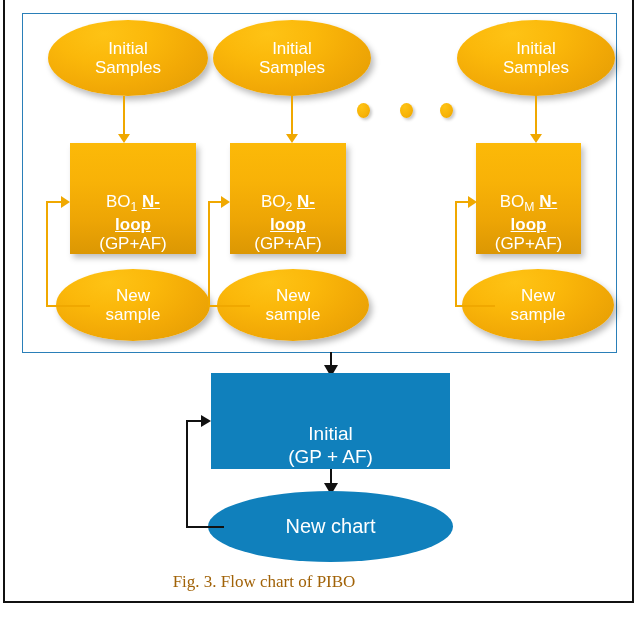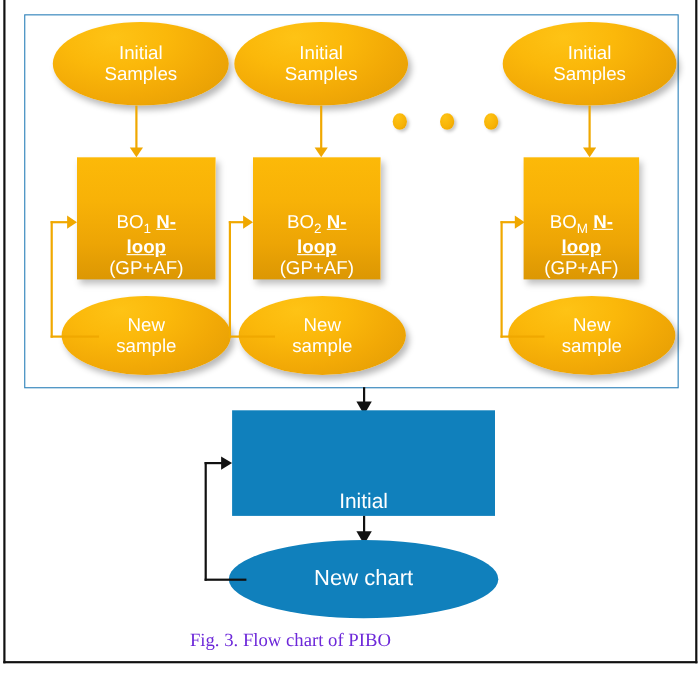--- a/index.html
+++ b/index.html
@@ -142,21 +142,21 @@
 
   
   .caption {
     position: absolute;
     left: 0;
     top: 572px;
     width: 528px;
     text-align: center;
     font-family: "Liberation Serif", serif;
     font-size: 17px;
-    color: #6d28d9;
+    color: #a16207;
   }
 </style>
 </head>
 <body>
 
 <div id="page">
 
   <div class="page-border"></div>
 
   <div class="group-frame"></div>
@@ -251,20 +251,21 @@
   <div class="v-line" style="left:455px; top:201px; width:2px; height:106px;"></div>
   <div class="h-line" style="left:455px; top:201px; width:15px; height:2px;"></div>
   <div class="arrow-right" style="left:468px; top:196px;"></div>
 
   <div class="v-line dark" style="left:330px; top:352px; width:2px; height:17px;"></div>
   <div class="arrow-down dark" style="left:324px; top:365px;"></div>
 
   <div class="rect blue" style="left:211px; top:373px; width:239px; height:96px;">
     <span>
       <span class="lbl">Initial</span>
+      <span class="lbl">(GP + AF)</span>
     </span>
   </div>
 
   <div class="v-line dark" style="left:330px; top:469px; width:2px; height:18px;"></div>
   <div class="arrow-down dark" style="left:324px; top:483px;"></div>
 
   <div class="ellipse blue" style="left:208px; top:491px; width:245px; height:71px; font-size:20px;">
     <span class="lbl">New chart</span>
   </div>
 

